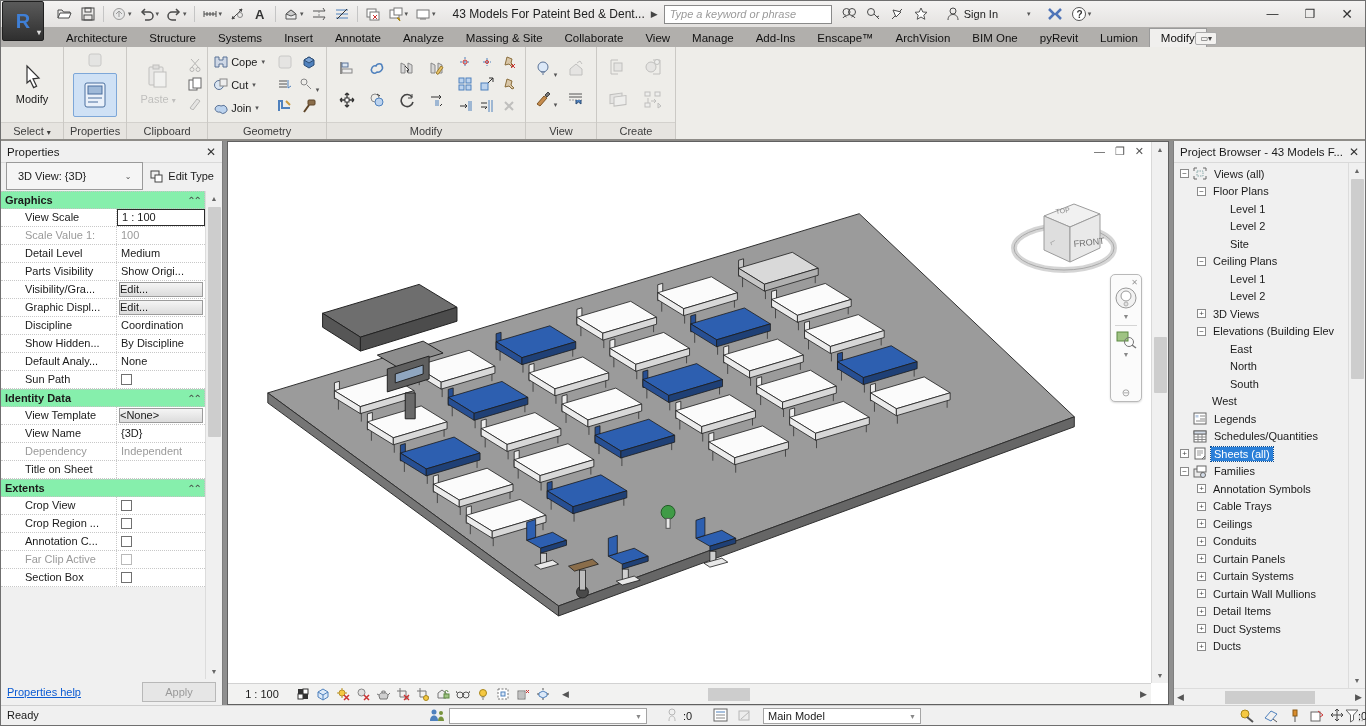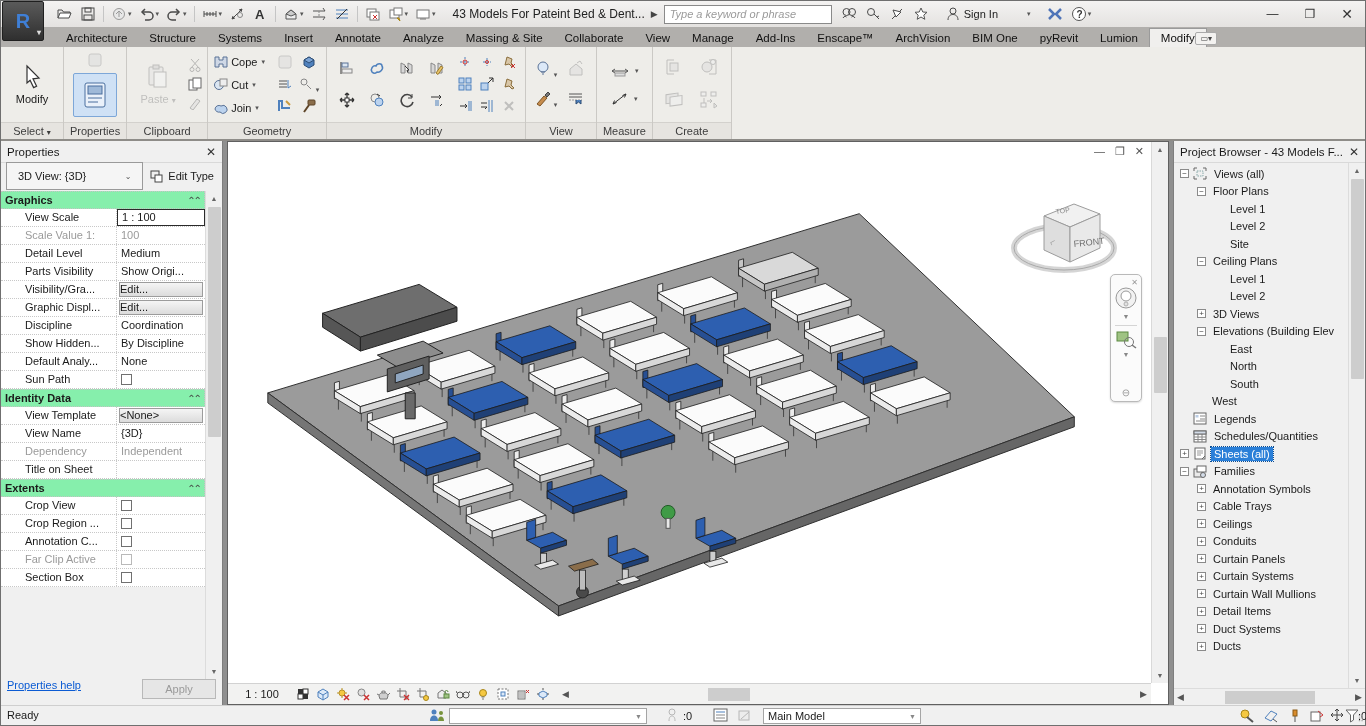--- a/index.html
+++ b/index.html
@@ -67,21 +67,21 @@
   .prow { height:18px; display:flex; background:#fff; border-bottom:1px dotted #c8c8c8; }
   .plabel { width:96px; padding:2px 3px 0 4px; border-right:1px dotted #c8c8c8; white-space:nowrap; overflow:hidden; background:#fff;margin-left:20px; }
   .pval { flex:1; padding:2px 3px 0 4px; white-space:nowrap; overflow:hidden; position:relative; }
   .pval.input { border:1px solid #2a2a2a; padding-top:1px; background:#fff; }
   .pbtn { position:absolute; inset:1px 2px; background:linear-gradient(#f5f5f5,#dcdcdc); border:1px solid #9c9c9c; text-align:left; line-height:13px; }
   .pcheck { width:11px; height:11px; border:1px solid #707070; background:#fff; margin-top:1px; }
   .pcheck.dis { border-color:#b9b9b9; }
   .pg-scroll { width:17px; background:#f0f0f0; border-left:1px solid #dcdcdc; display:flex; flex-direction:column; align-items:center; }
   .sbtn { width:15px; height:15px; font-size:7px; color:#666; display:flex; align-items:center; justify-content:center; background:#f0f0f0; }
   .sthumb-v { width:13px; background:#cdcdcd; border-radius:1px; }
-  .pal-footer { height:26px; display:flex; align-items:flex-start; justify-content:space-between; padding:0 6px; }
+  .pal-footer { height:26px; display:flex; align-items:center; justify-content:space-between; padding:0 6px; }
   .helplink { color:#0b5bd3; text-decoration:underline; }
   .applybtn { width:74px; height:20px; background:#e6e6e6; border:1px solid #b8b8b8; color:#9a9a9a; text-align:center; line-height:18px; }
 
   .gap { width:4px; background:#8f8f8f; }
 
   
   .viewport { flex:1; position:relative; background:#fff; border:1px solid #606060; overflow:hidden; }
   .scene { position:absolute; left:0; top:0; right:17px; bottom:21px; }
   .vwinbtns { position:absolute; top:3px; right:24px; display:flex; gap:10px; color:#555; font-size:11px; z-index:5; }
   .viewcube { position:absolute; top:48px; right:42px; width:120px; height:92px; z-index:4; opacity:0.85; }
@@ -511,40 +511,20 @@
                 <path d="M10 5l3-3 2 2-3 3z" fill="#777" stroke="#444"></path>
               </svg><span class="caret-s">▾</span></span>
         <span><svg width="18" height="17" viewBox="0 0 18 17">
                 <path d="M2 4h13M2 7h13" stroke="#555"></path>
                 <path d="M2 10h13" stroke="#999" stroke-dasharray="2 1"></path>
                 <path d="M9 10v4l2.5-2L14 14v-4" fill="#4f81bd" stroke="#2c4d74"></path>
               </svg></span>
       </div>
     </div>
     <div class="panel-footer">View</div>
-  </div>
-  <div class="panel">
-    <div class="panel-body">
-      <div class="col" style="gap:8px;">
-        <div class="row-ic">
-              <svg width="21" height="15" viewBox="0 0 21 15">
-                <path d="M2 8h16M2 8l3-2M2 8l3 2M18 8l-3-2M18 8l-3 2" stroke="#555" fill="none"></path>
-                <rect x="5" y="10" width="10" height="3" fill="#ddd" stroke="#999"></rect>
-              </svg>
-              <span class="caret-s">▾</span>
-            </div>
-        <div class="row-ic">
-              <svg width="20" height="16" viewBox="0 0 20 16">
-                <path d="M3 13L16 3M3 13l1.5-3.5M3 13l3.5-1.5M16 3l-3.5 1.5M16 3l-1.5 3.5" stroke="#333" fill="none"></path>
-              </svg>
-              <span class="caret-s">▾</span>
-            </div>
-      </div>
-    </div>
-    <div class="panel-footer">Measure</div>
   </div>
   <div class="panel">
     <div class="panel-body">
       <div class="smallgrid" style="grid-template-columns:repeat(2,34px);grid-auto-rows:32px;">
         <span class="gray"><svg width="20" height="19" viewBox="0 0 20 19">
                 <path d="M2 2v14M2 2h7M2 16h7" stroke="#999"></path>
                 <rect x="5" y="5" width="8" height="8" fill="#ddd" stroke="#999"></rect>
               </svg></span>
         <span class="gray"><svg width="20" height="19" viewBox="0 0 20 19">
                 <path d="M17 2v14M10 2h7M10 16h7" stroke="#999"></path>

